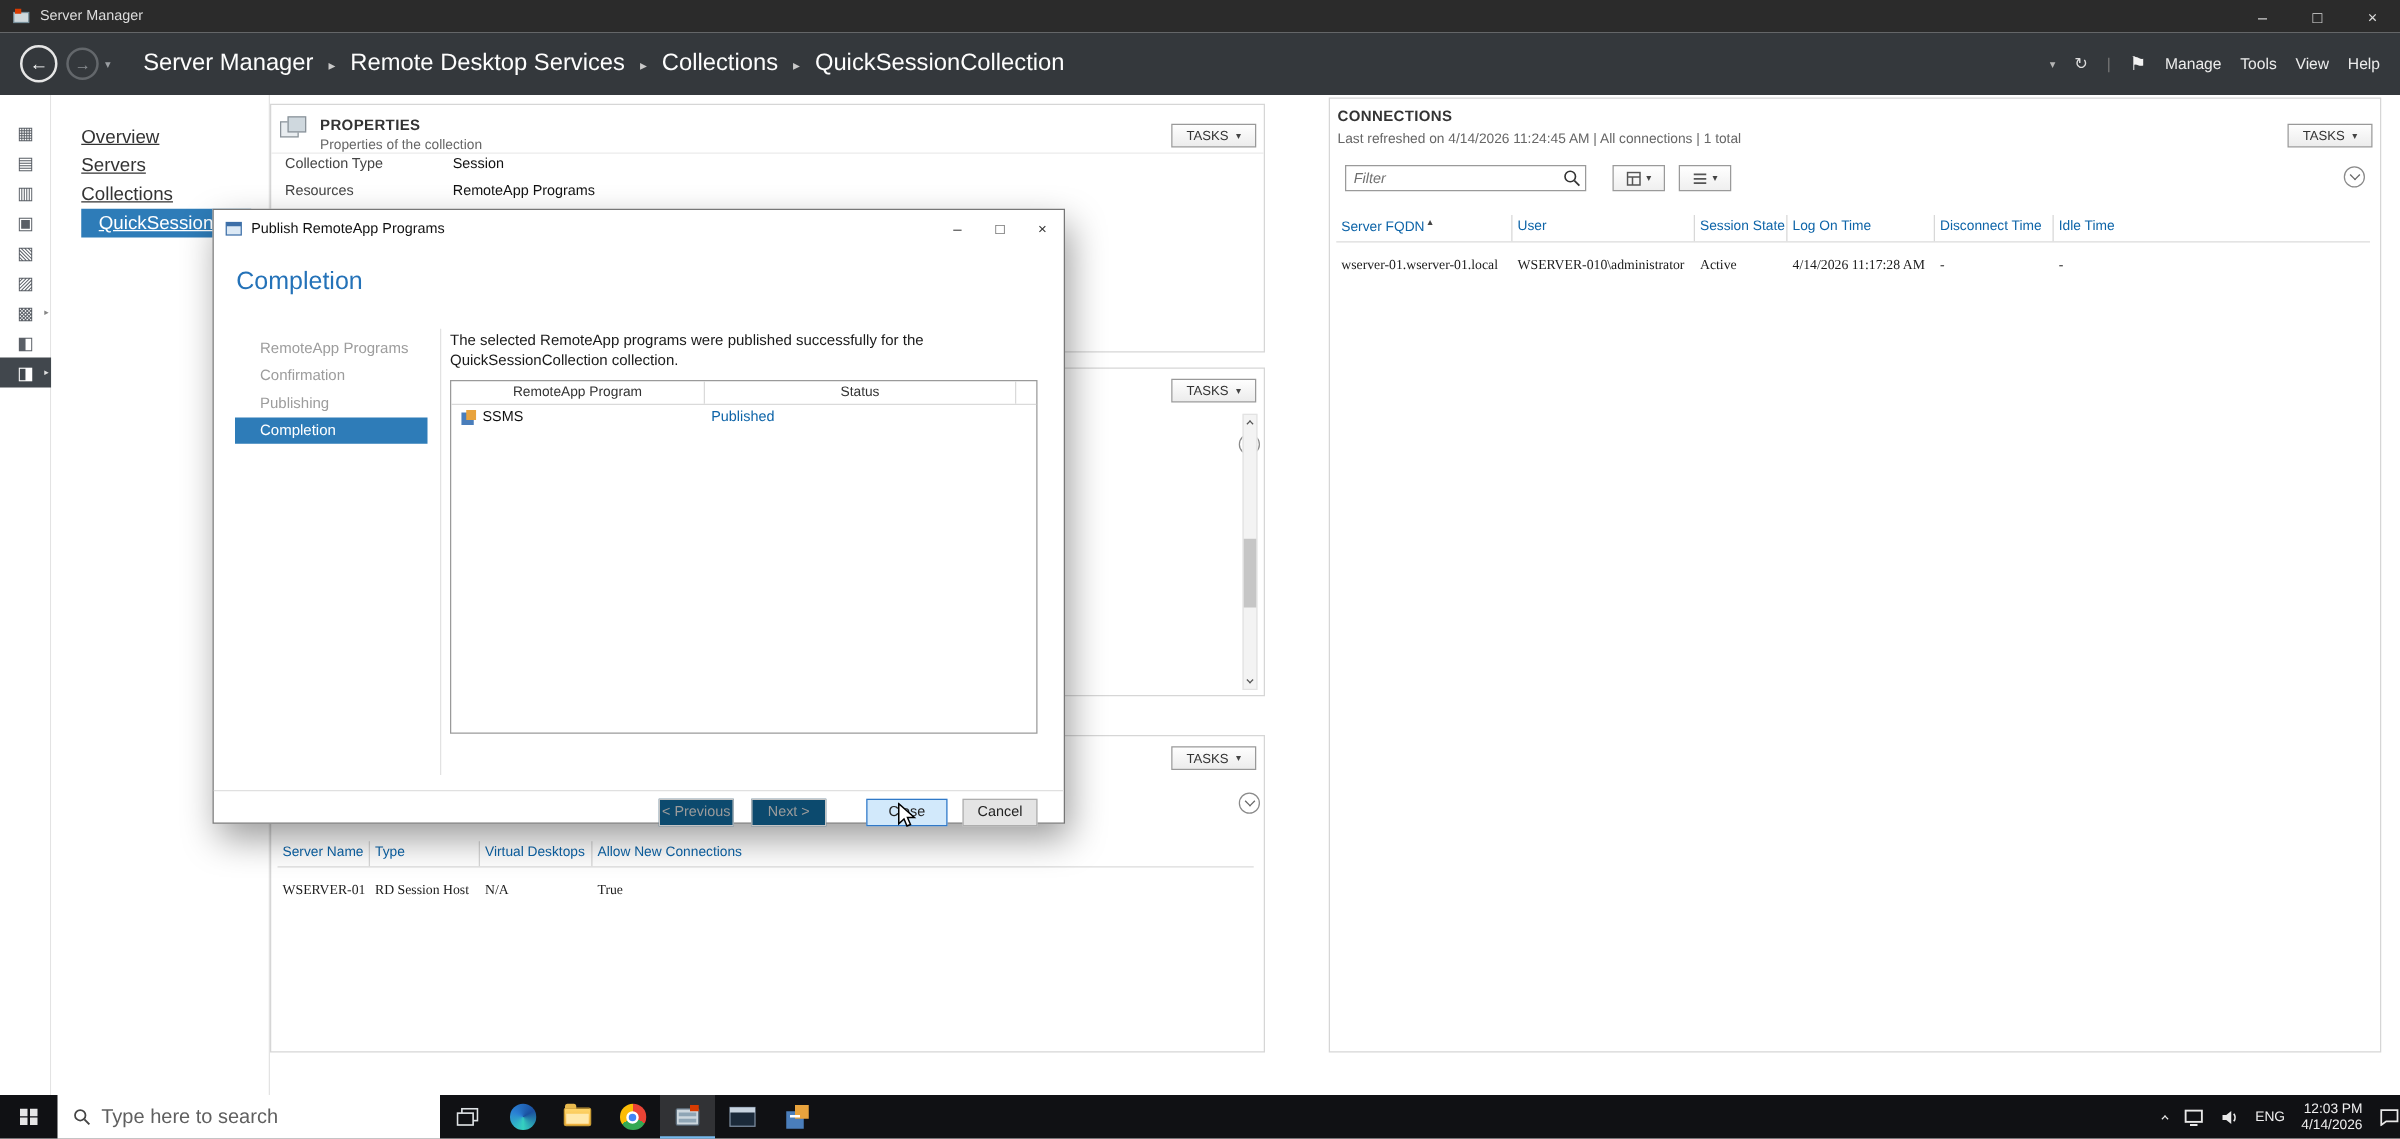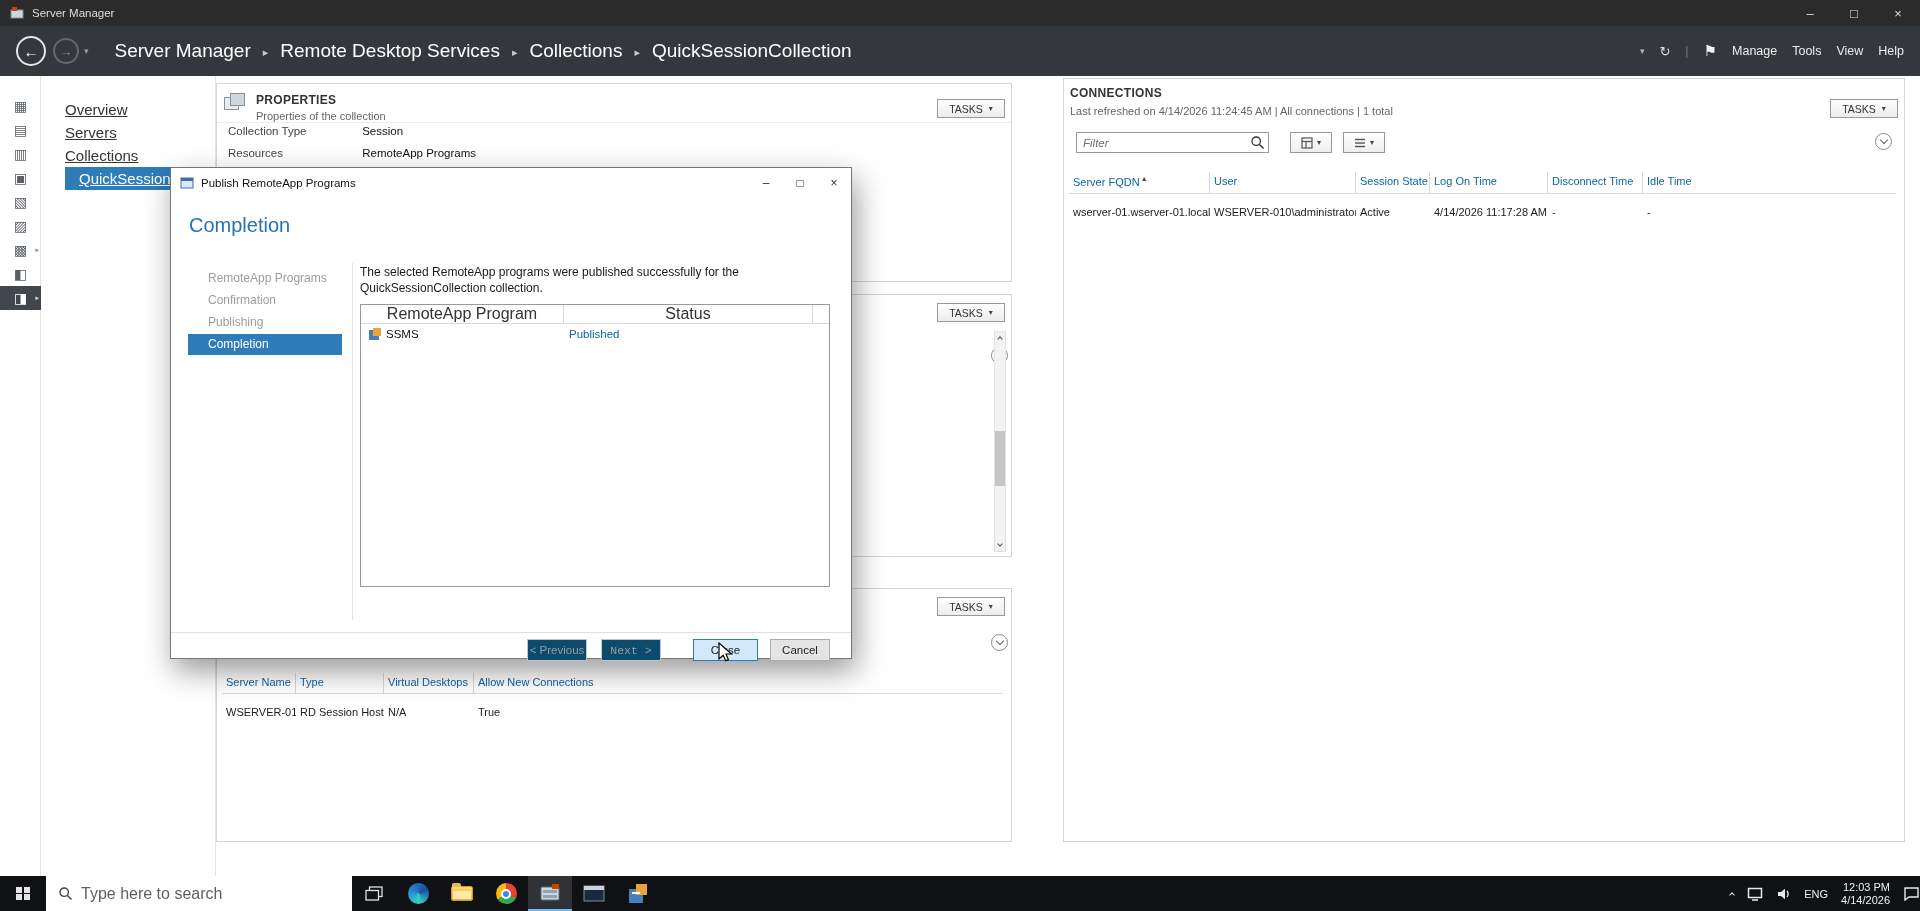--- a/index.html
+++ b/index.html
@@ -67,21 +67,21 @@
   .scrollbar{position:absolute;right:5px;top:36px;width:12px;height:221px;background:#f3f3f3;border:1px solid #e2e2e2;}
   .scroll-thumb{position:absolute;left:0;right:0;top:99px;height:55px;background:#c6c6c6;}
   .scroll-arrow{position:absolute;left:0;right:0;height:12px;display:flex;align-items:center;justify-content:center;}
 
   .grid{position:absolute;left:5px;right:8px;font-size:11px;}
   .grid-h{display:grid;color:var(--link,#0d64a8);border-bottom:1px solid #dcdcdc;}
   .grid-h .hcell{padding:3px 4px 5px;border-right:1px solid #d8d8d8;white-space:nowrap;position:relative;}
   .grid-h .hcell:last-child{border-right:none;}
   .sort{font-size:7px;color:#444;vertical-align:super;margin-left:1px;}
   .grid-r{display:grid;color:#1c1c1c;margin-top:10px;}
-  .grid-r span{padding:2px 4px;white-space:nowrap;overflow:hidden;}
+  .grid-r span{padding:2px 4px;white-space:nowrap;overflow:hidden;font-family:Liberation Serif, serif;}
   .cols-hosts{grid-template-columns:74px 88px 90px 1fr;}
   .cols-conn{grid-template-columns:141px 146px 74px 118px 95px 1fr;}
 
   .f-wrap{position:absolute;left:12px;top:53px;width:193px;height:21px;}
   .f-wrap input{width:100%;height:100%;border:1px solid #9a9a9a;padding:0 22px 0 6px;font-size:11.5px;font-family:inherit;outline:none;}
   .f-wrap input::placeholder{font-style:italic;color:#6f6f6f;}
   .f-mag{position:absolute;right:4px;top:3px;}
   .icon-btn{position:absolute;top:53px;height:21px;width:42px;border:1px solid #9a9a9a;background:linear-gradient(#fff,#efefef);display:flex;align-items:center;justify-content:center;gap:4px;}
   .icon-btn .tasks-caret{font-size:8px;}
 
@@ -95,31 +95,31 @@
   .dlg-steps{position:absolute;left:17px;top:100px;width:154px;}
   .dlg-step{height:21px;line-height:21px;padding-left:20px;font-size:12px;color:#9d9d9d;margin-bottom:1px;}
   .dlg-step.selected{background:var(--accent,#2e7cb8);color:#fff;}
   .dlg-vsep{position:absolute;left:181px;top:95px;height:357px;width:1px;background:#e2e2e2;}
   .dlg-content{position:absolute;left:189px;top:90px;width:473px;}
   .dlg-msg{font-size:12px;color:#1a1a1a;line-height:1.35;}
   .dlg-msg1{margin-top:6px;}
   .dlg-msg2{margin-top:9px;}
   .dlg-table{margin-top:8px;width:470px;height:283px;border:1px solid #9a9a9a;background:#fff;}
   .dlg-th{display:grid;grid-template-columns:203px 249px 1fr;height:19px;border-bottom:1px solid #dadada;}
-  .dlg-th .thc{display:flex;align-items:center;justify-content:center;font-size:16px;color:#333;border-right:1px solid #dadada;}
+  .dlg-th .thc{display:flex;align-items:center;justify-content:center;font-size:11px;color:#333;border-right:1px solid #dadada;}
   .dlg-th .thc:last-child{border-right:none;}
   .dlg-tr{display:grid;grid-template-columns:203px 249px 1fr;height:19px;align-items:center;font-size:11.5px;}
   .dlg-cell-prog{display:flex;align-items:center;gap:5px;padding-left:8px;color:#111;}
   .dlg-cell-status{color:var(--link,#0d64a8);padding-left:5px;}
   .dlg-footer{position:absolute;left:0;right:0;top:464px;height:28px;border-top:1px solid #e0e0e0;}
   .dlg-btn{position:absolute;top:6px;height:22px;font-size:11.5px;display:flex;align-items:center;justify-content:center;background:#e4e4e4;border:1px solid #aeaeae;color:#222;font-family:inherit;}
   .dlg-btn.disabled{color:#9b9b9b;background:#0c4a6e;border-color:#c4c4c4;}
   .dlg-btn.primary{background:var(--close_button_bg,#d2e9fb);border:1px solid var(--close_button_border,#3079c8);}
   #btn-prev{left:356px;width:60px;}
-  #btn-next{left:430px;width:60px;font-family:Liberation Mono, monospace;}
+  #btn-next{left:430px;width:60px;}
   #btn-close{left:522px;width:65px;}
   #btn-cancel{left:599px;width:60px;}
 
   
   .taskbar{position:absolute;left:0;bottom:0;width:100%;height:35px;background:var(--taskbar,#101114);display:flex;align-items:stretch;z-index:100;color:#e8e8e8;}
   .tb-start{width:46px;display:flex;align-items:center;justify-content:center;}
   .winlogo{display:grid;grid-template-columns:6px 6px;grid-template-rows:6px 6px;gap:1.5px;}
   .winlogo i{background:#e6e6e6;}
   .tb-search{width:306px;background:#ffffff;display:flex;align-items:center;gap:8px;padding-left:12px;}
   .tb-search input{border:none;background:transparent;font-size:16px;width:230px;outline:none;color:#333;font-family:Liberation Sans, sans-serif;}

